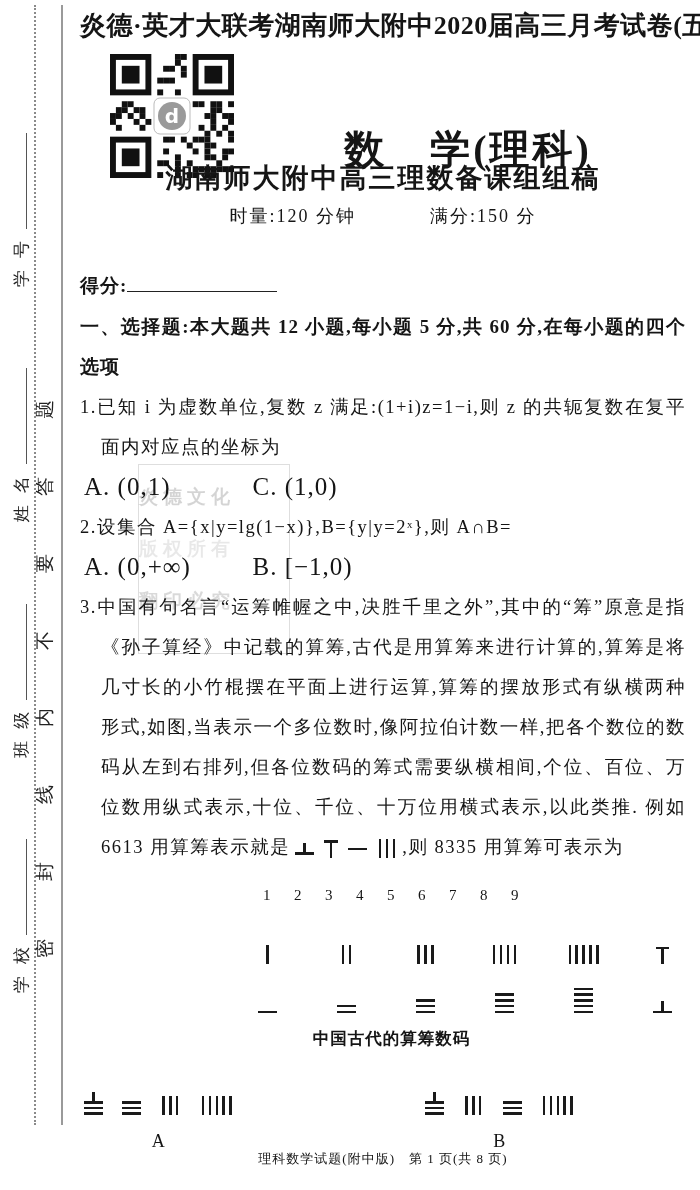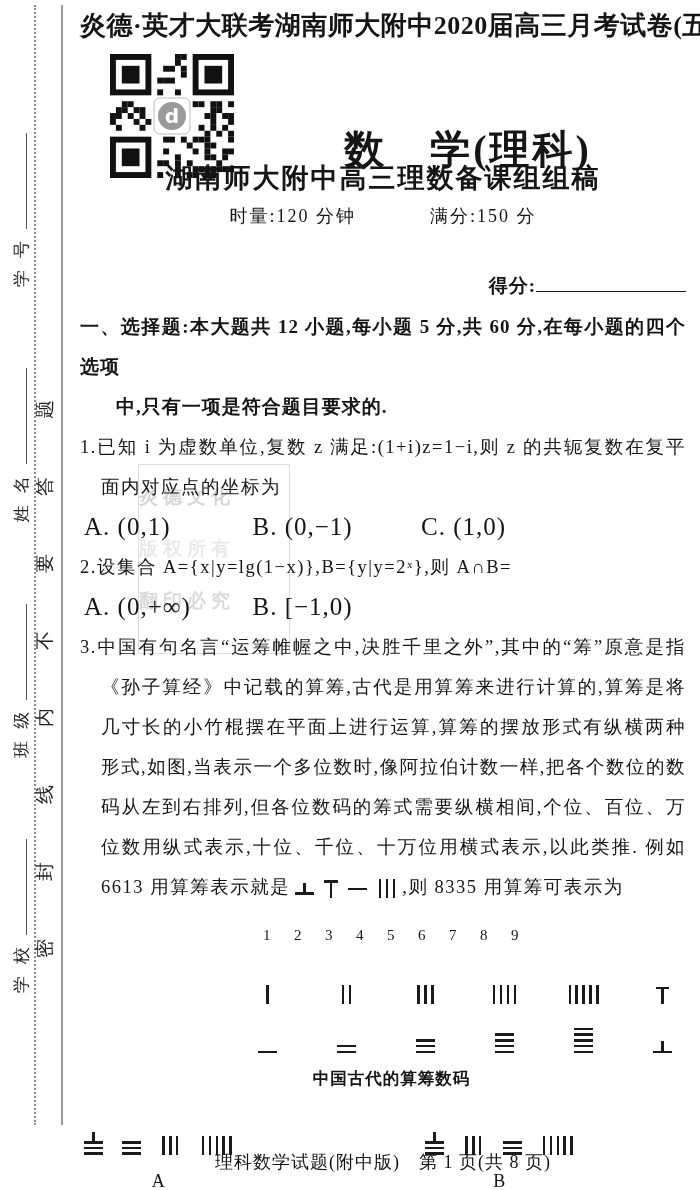--- a/index.html
+++ b/index.html
@@ -35,21 +35,21 @@
   .wm3{color:rgba(0,0,0,0.15);}
   
   .content{position:absolute;left:80px;top:8px;width:606px;z-index:1;}
   .header-title{font-size:26px;font-weight:bold;white-space:nowrap;line-height:36px;letter-spacing:0.5px;}
   .title-block{position:relative;height:226px;}
   .qr{position:absolute;left:30px;top:10px;}
   .subject-title{position:absolute;left:170px;right:0;top:30px;text-align:center;
     font-size:40px;font-weight:bold;letter-spacing:3px;margin-top:48px;}
   .byline{position:absolute;left:0;right:0;top:116px;text-align:center;font-size:27px;font-weight:bold;letter-spacing:2px;}
   .meta-row{position:absolute;left:0;right:0;top:160px;display:flex;justify-content:center;gap:74px;font-size:18px;letter-spacing:2px;}
-  .score-row{text-align:right;font-size:19px;font-weight:bold;margin-top:2px;letter-spacing:1px;}
+  .score-row{font-size:19px;font-weight:bold;margin-top:2px;letter-spacing:1px;}
   .score-blank{display:inline-block;width:150px;border-bottom:1.6px solid #222;height:1em;}
   .section-heading{font-size:19px;font-weight:bold;line-height:40px;margin-top:8px;letter-spacing:1px;text-align:justify;}
   .section-heading .line2{padding-left:36px;}
   .q{font-size:18.5px;line-height:40px;letter-spacing:1.5px;text-align:justify;text-justify:inter-ideograph;}
   .q-para{padding-left:21px;text-indent:-21px;}
   .opts{display:flex;margin-left:4px;font-size:25px;line-height:40px;letter-spacing:1px;gap:18px;}
   .opts .opt{width:25%;}
   
   .rod{display:inline-flex;vertical-align:middle;}
   .rod-vrow{align-items:flex-end;}
@@ -72,21 +72,21 @@
   .fig-row + .fig-row{margin-top:9px;gap:48px;}
   .fig-caption{width:279px;text-align:center;font-size:16.5px;font-weight:bold;margin-top:4px;letter-spacing:1px;}
   
   .rod-opts{display:grid;grid-template-columns:1fr 1fr;margin-top:10px;}
   .rod-opt{padding:6px 0 8px 4px;}
   .rod-opt:nth-child(even){padding-left:42px;}
   .rod-opt .rods{display:inline-flex;align-items:flex-end;gap:19px;}
   .rod-opt .letter{text-align:center;font-size:18px;margin-top:6px;}
   .rod-opt .group{display:inline-block;}
   
-  .footer{position:absolute;left:80px;width:606px;top:1150px;text-align:center;font-size:18px;letter-spacing:1px;z-index:1;}
+  .footer{position:absolute;left:80px;width:606px;top:1150px;text-align:center;font-size:13px;letter-spacing:1px;z-index:1;}
 </style>
 </head>
 <body>
 
 <div class="side-strip" id="side-strip">
     <span><span class="fld-name">学校</span><span class="fld-line"></span></span>
     <span><span class="fld-name">班级</span><span class="fld-line"></span></span>
     <span><span class="fld-name">姓名</span><span class="fld-line"></span></span>
     <span><span class="fld-name">学号</span><span class="fld-line"></span></span>
   </div>
@@ -211,28 +211,26 @@
       <span>满分:150 分</span>
     </div>
   </div>
 
   <div class="score-row">
     <span>得分:</span><span class="score-blank"></span>
   </div>
 
   <div class="section-heading">
     <div>一、选择题:本大题共 12 小题,每小题 5 分,共 60 分,在每小题的四个选项</div>
-    <div class="line2">中,只有一项是符合题目要求的.</div>
   </div>
 
   <div class="q">
     <div class="q-para">1.已知 i 为虚数单位,复数 z 满足:(1+i)z=1−i,则 z 的共轭复数在复平面内对应点的坐标为</div>
     <div class="opts">
       <span class="opt">A. (0,1)</span>
-      <span class="opt">B. (0,−1)</span>
       <span class="opt">C. (1,0)</span>
     </div>
   </div>
 
   <div class="q">
     <div class="q-para">2.设集合 A={x|y=lg(1−x)},B={y|y=2ˣ},则 A∩B=</div>
     <div class="opts">
       <span class="opt">A. (0,+∞)</span>
       <span class="opt">B. [−1,0)</span>
     </div>

